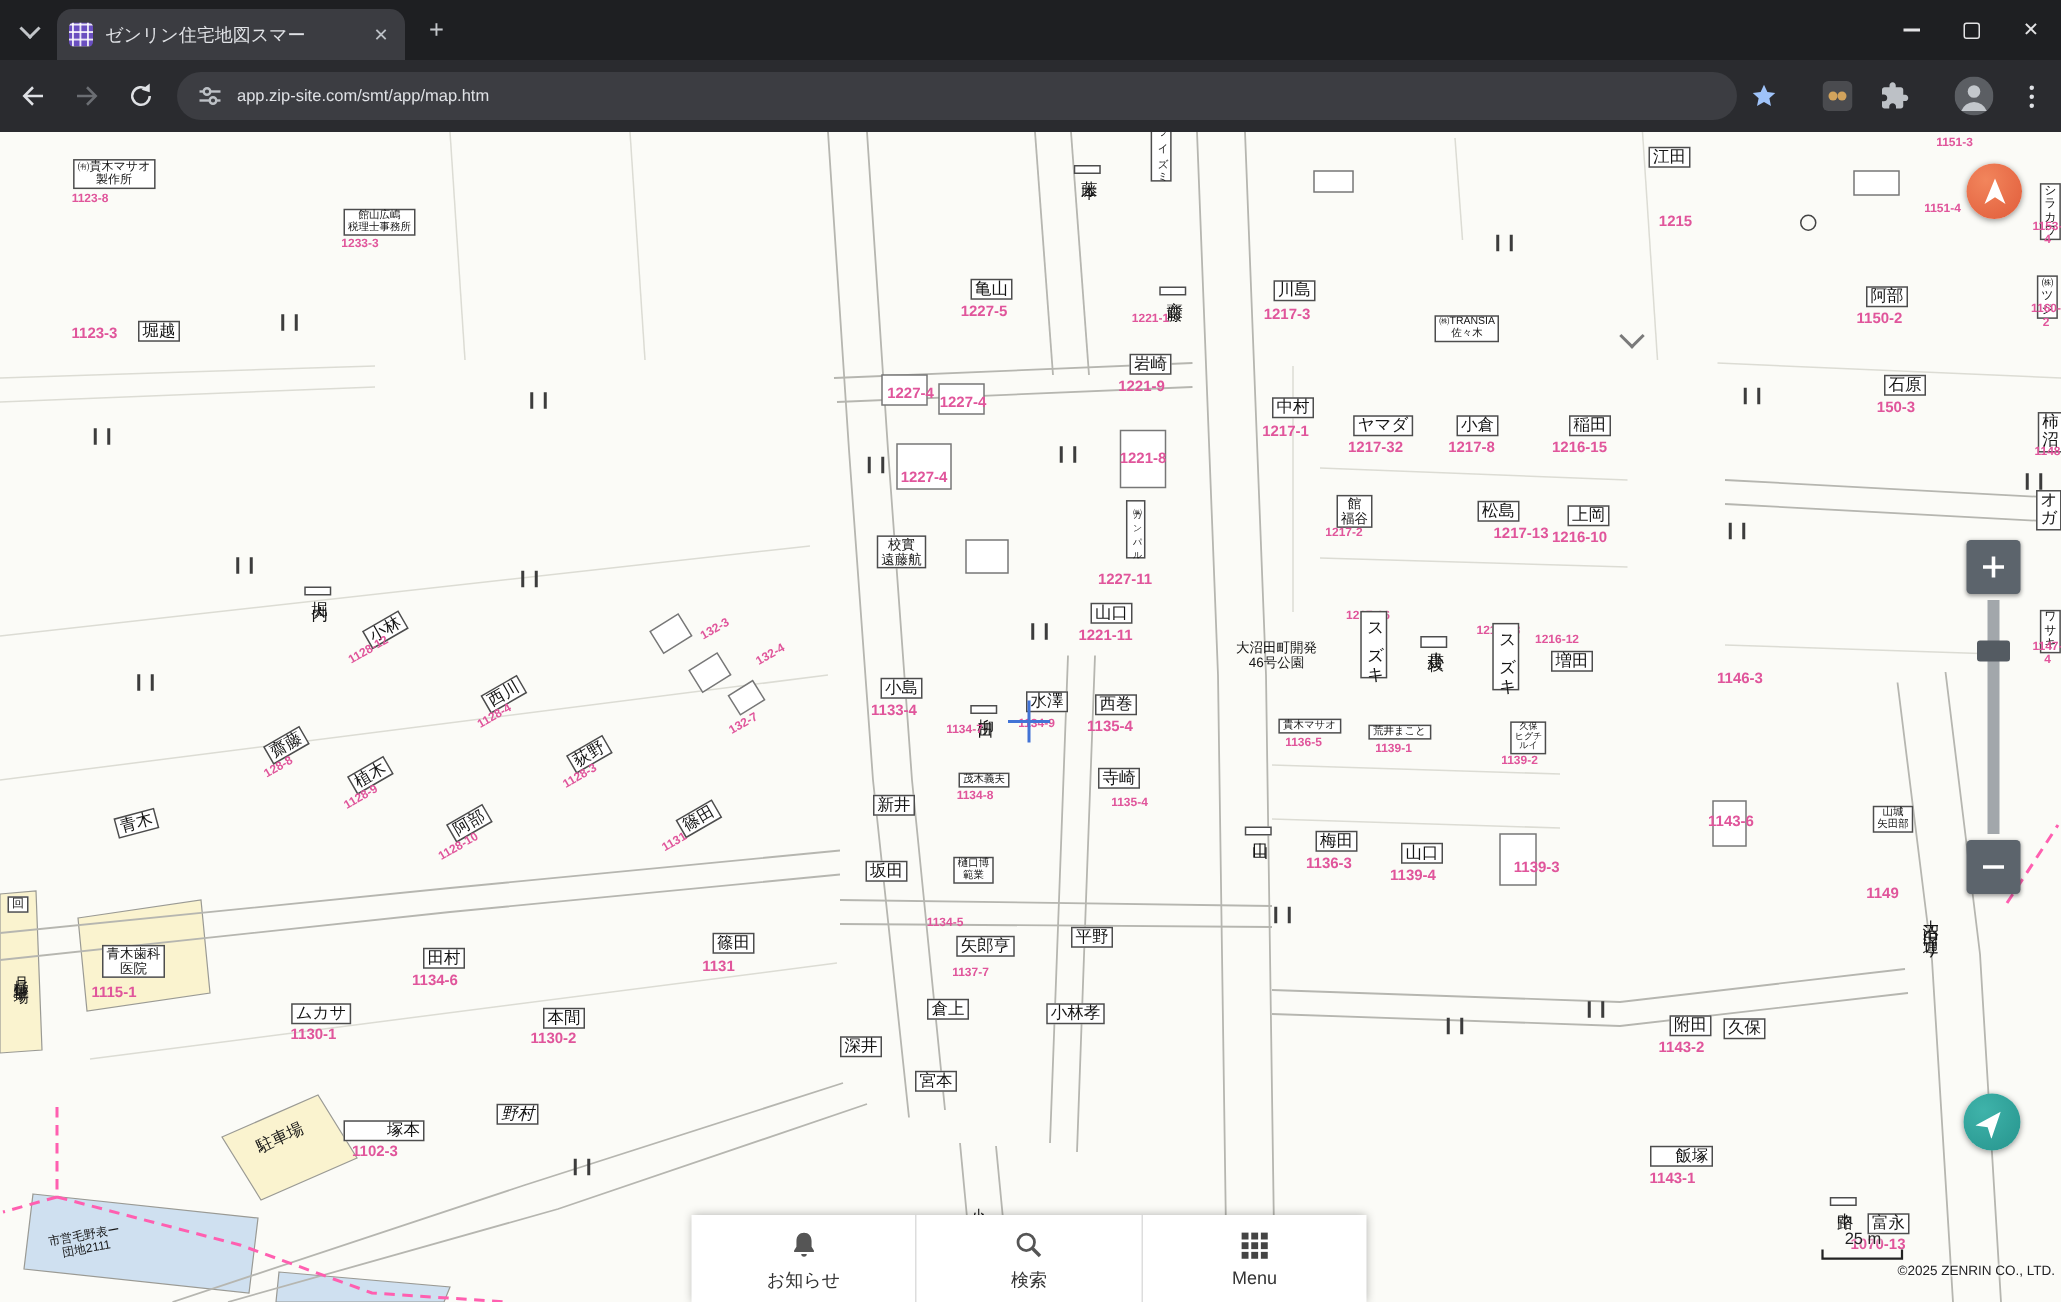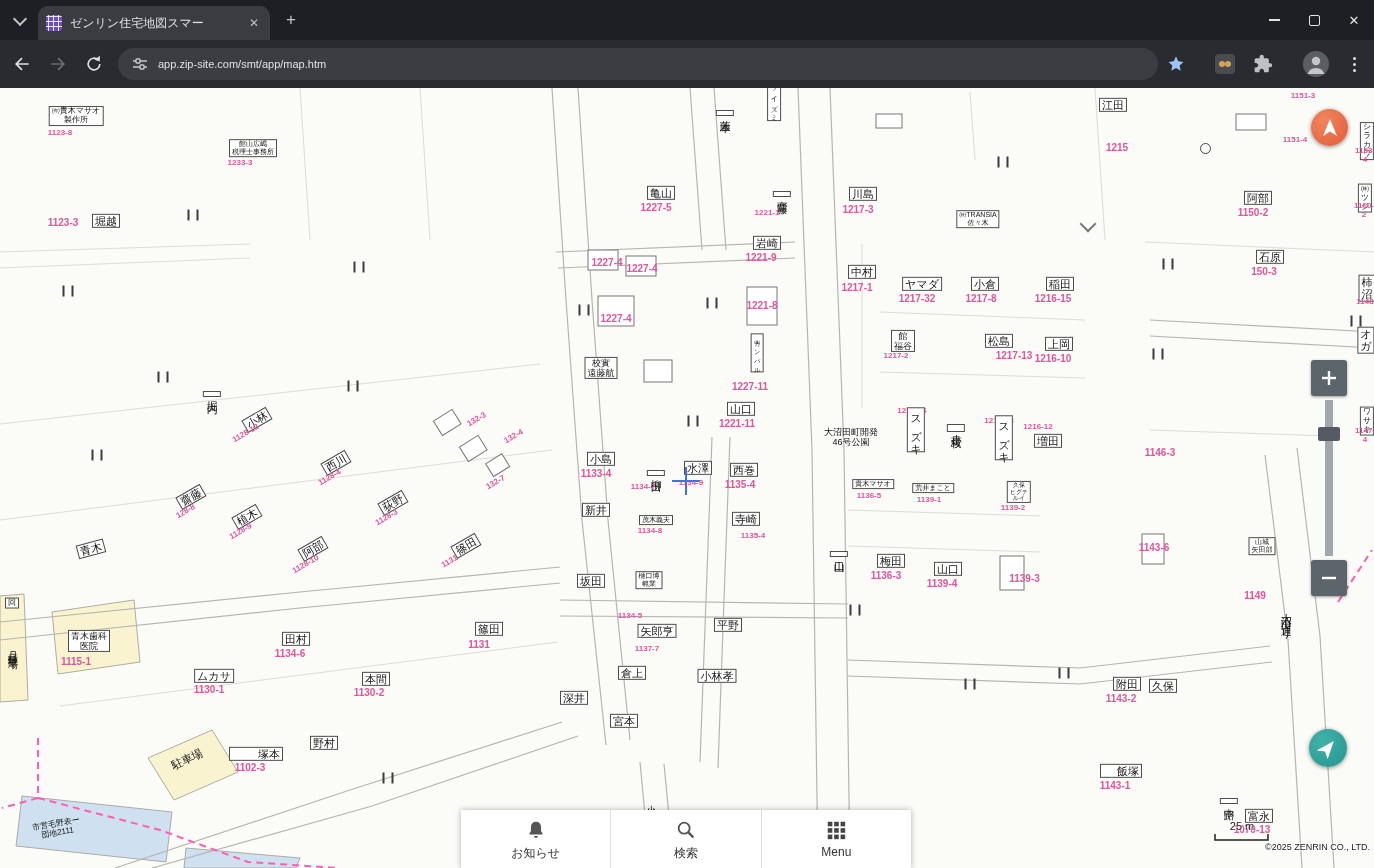--- a/index.html
+++ b/index.html
@@ -250,21 +250,21 @@
       <div class="mlabel boxed" style="left: 247px; top: 517px; transform: translate(-50%, -50%) rotate(-30deg);">植木</div>
       <div class="mlabel num" style="left: 241px; top: 532px; font-size: 8px; transform: translate(-50%, -50%) rotate(-30deg);">1128-9</div>
       <div class="mlabel boxed" style="left: 313px; top: 549px; transform: translate(-50%, -50%) rotate(-30deg);">阿部</div>
       <div class="mlabel num" style="left: 306px; top: 565px; font-size: 8px; transform: translate(-50%, -50%) rotate(-30deg);">1128-10</div>
       <div class="mlabel boxed" style="left: 91px; top: 549px; transform: translate(-50%, -50%) rotate(-15deg);">青木</div>
       <div class="mlabel boxed" style="left: 466px; top: 546px; transform: translate(-50%, -50%) rotate(-30deg);">篠田</div>
       <div class="mlabel num" style="left: 450px; top: 562px; font-size: 8px; transform: translate(-50%, -50%) rotate(-30deg);">1131</div>
       <div class="mlabel num" style="left: 477px; top: 420px; font-size: 8px; transform: translate(-50%, -50%) rotate(-30deg);">132-3</div>
       <div class="mlabel num" style="left: 514px; top: 437px; font-size: 8px; transform: translate(-50%, -50%) rotate(-30deg);">132-4</div>
       <div class="mlabel num" style="left: 496px; top: 483px; font-size: 8px; transform: translate(-50%, -50%) rotate(-30deg);">132-7</div>
-      <div class="mlabel boxed" style="left: 596px; top: 510px; transform: translate(-50%, -50%);">新井</div>
+      <div class="mlabel boxed" style="left: 596px; top: 537px; transform: translate(-50%, -50%);">新井</div>
       <div class="mlabel boxed" style="left: 656px; top: 520px; font-size: 7px; transform: translate(-50%, -50%);">茂木義夫</div>
       <div class="mlabel num" style="left: 650px; top: 531px; font-size: 8px; transform: translate(-50%, -50%);">1134-8</div>
       <div class="mlabel boxed" style="left: 746px; top: 519px; transform: translate(-50%, -50%);">寺崎</div>
       <div class="mlabel num" style="left: 753px; top: 536px; font-size: 8px; transform: translate(-50%, -50%);">1135-4</div>
       <div class="mlabel boxed" style="left: 873px; top: 484px; font-size: 7px; transform: translate(-50%, -50%);">貴木マサオ</div>
       <div class="mlabel num" style="left: 869px; top: 496px; font-size: 8px; transform: translate(-50%, -50%);">1136-5</div>
       <div class="mlabel boxed" style="left: 933px; top: 488px; font-size: 7px; transform: translate(-50%, -50%);">荒井まこと</div>
       <div class="mlabel num" style="left: 929px; top: 500px; font-size: 8px; transform: translate(-50%, -50%);">1139-1</div>
       <div class="mlabel boxed" style="left: 1019px; top: 492px; font-size: 6px; transform: translate(-50%, -50%);">久保
 ヒグチ
@@ -299,21 +299,21 @@
       <div class="mlabel boxed" style="left: 489px; top: 629px; transform: translate(-50%, -50%);">篠田</div>
       <div class="mlabel num" style="left: 479px; top: 645px; transform: translate(-50%, -50%);">1131</div>
       <div class="mlabel num" style="left: 630px; top: 616px; font-size: 8px; transform: translate(-50%, -50%);">1134-5</div>
       <div class="mlabel boxed" style="left: 657px; top: 631px; transform: translate(-50%, -50%);">矢郎亨</div>
       <div class="mlabel num" style="left: 647px; top: 649px; font-size: 8px; transform: translate(-50%, -50%);">1137-7</div>
       <div class="mlabel boxed" style="left: 728px; top: 625px; transform: translate(-50%, -50%);">平野</div>
       <div class="mlabel boxed" style="left: 632px; top: 673px; transform: translate(-50%, -50%);">倉上</div>
       <div class="mlabel boxed" style="left: 717px; top: 676px; transform: translate(-50%, -50%);">小林孝</div>
       <div class="mlabel boxed" style="left: 574px; top: 698px; transform: translate(-50%, -50%);">深井</div>
       <div class="mlabel boxed" style="left: 624px; top: 721px; transform: translate(-50%, -50%);">宮本</div>
-      <div class="mlabel boxed" style="left: 324px; top: 743px; transform: translate(-50%, -50%);">野村</div>
+      <div class="mlabel boxed" style="left: 345px; top: 743px; transform: translate(-50%, -50%); font-style: italic;">野村</div>
       <div class="mlabel boxed" style="left: 256px; top: 754px; transform: translate(-50%, -50%); padding-left: 28px;">塚本</div>
       <div class="mlabel num" style="left: 250px; top: 768px; transform: translate(-50%, -50%);">1102-3</div>
       <div class="mlabel" style="left: 187px; top: 759px; transform: translate(-50%, -50%) rotate(-25deg);">駐車場</div>
       <div class="mlabel" style="left: 57px; top: 829px; font-size: 8px; transform: translate(-50%, -50%) rotate(-10deg);">市営毛野表ー
 団地2111</div>
       <div class="mlabel boxed" style="left: 1127px; top: 684px; transform: translate(-50%, -50%);">附田</div>
       <div class="mlabel num" style="left: 1121px; top: 699px; transform: translate(-50%, -50%);">1143-2</div>
       <div class="mlabel boxed" style="left: 1163px; top: 686px; transform: translate(-50%, -50%);">久保</div>
       <div class="mlabel boxed" style="left: 1121px; top: 771px; transform: translate(-50%, -50%); padding-left: 16px;">飯塚</div>
       <div class="mlabel num" style="left: 1115px; top: 786px; transform: translate(-50%, -50%);">1143-1</div>

